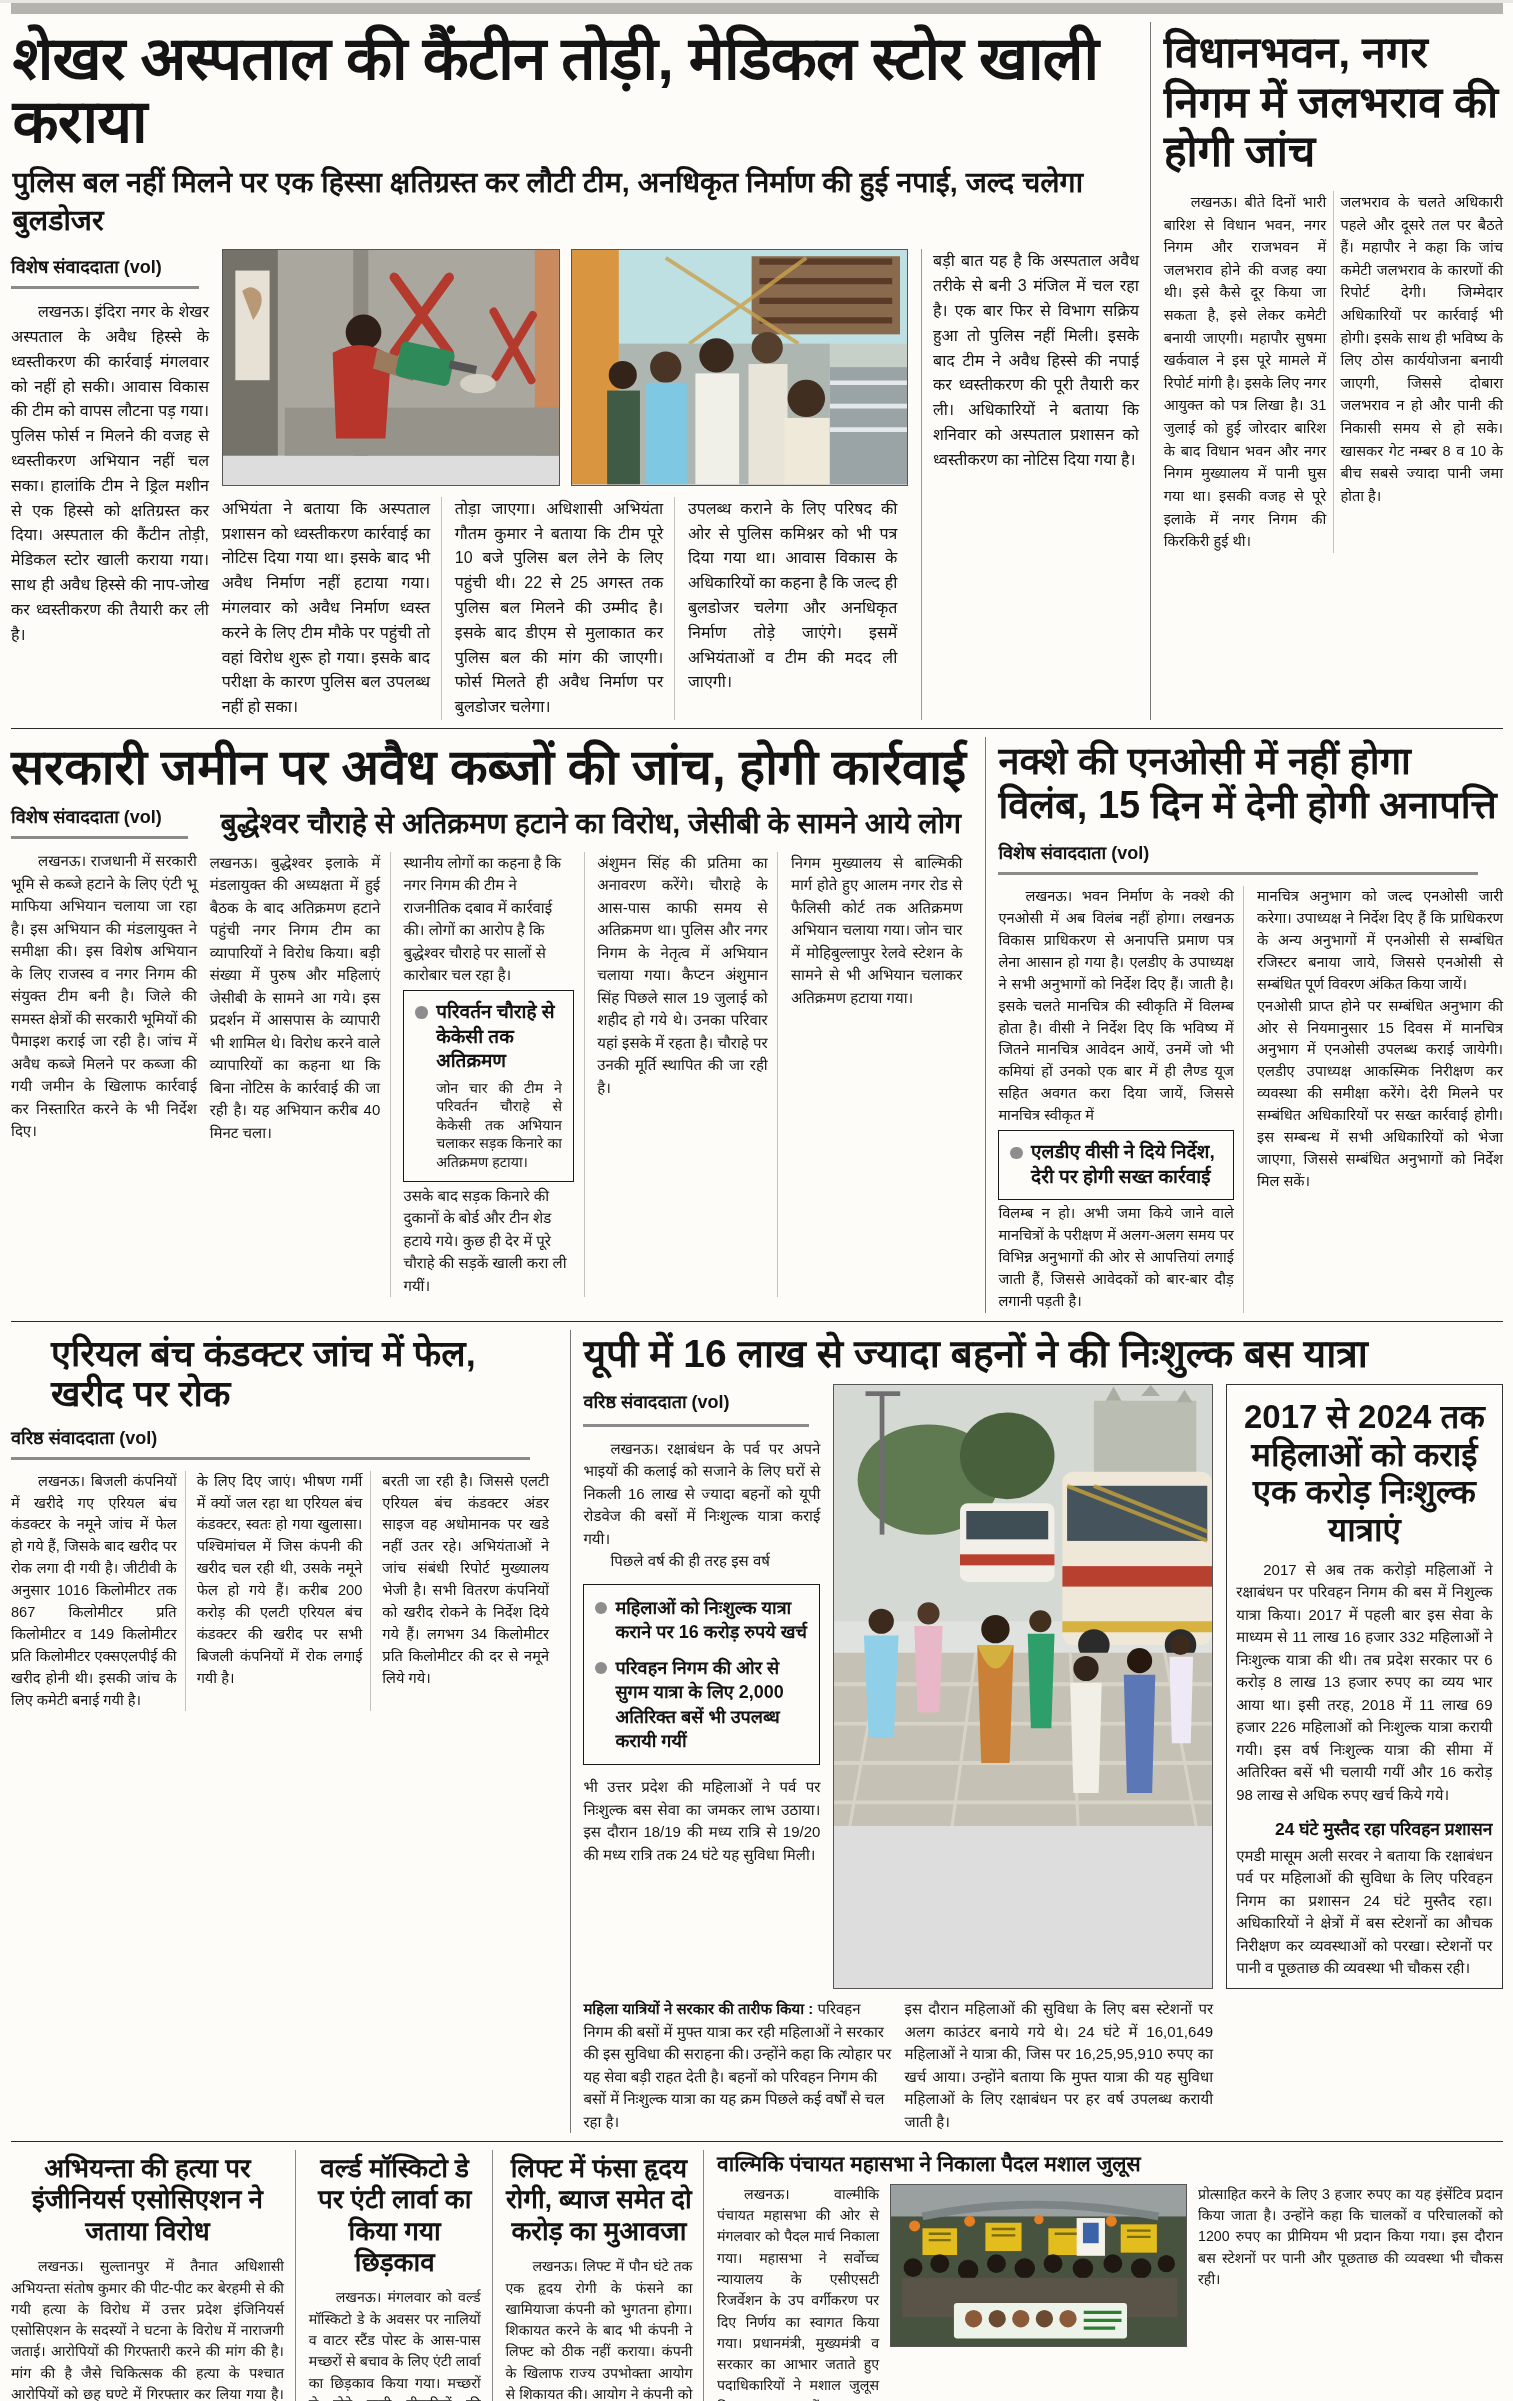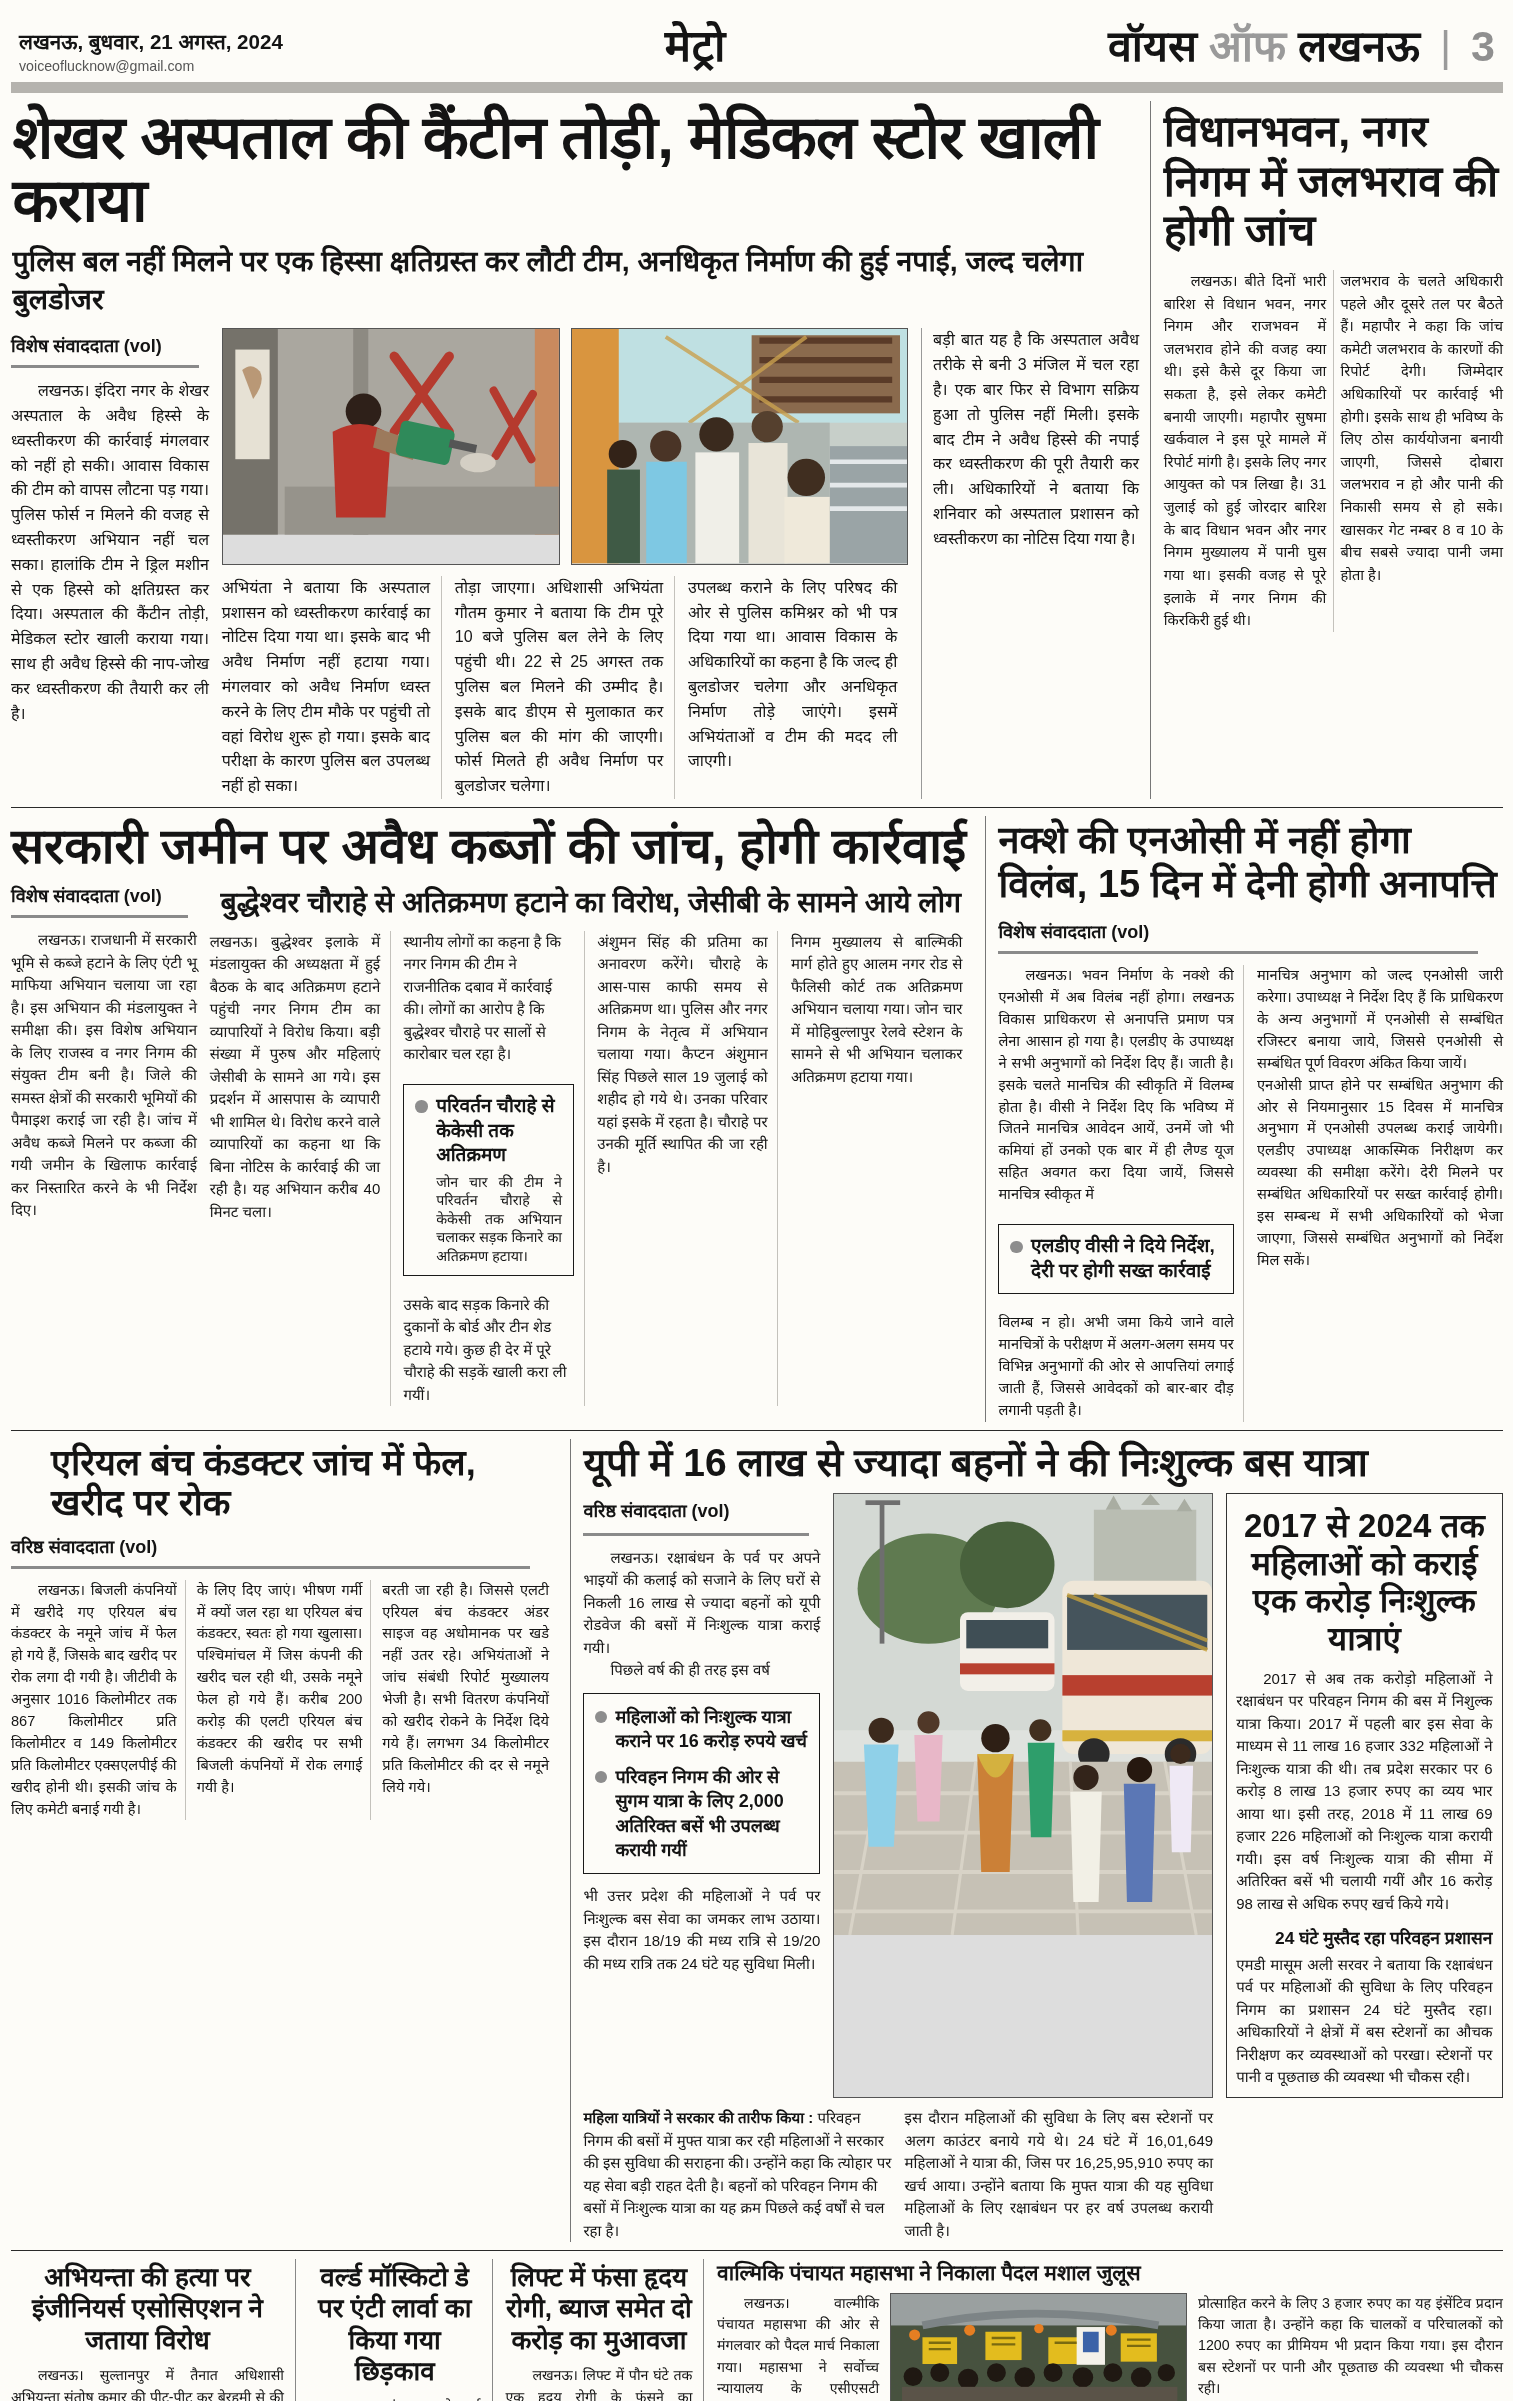--- a/index.html
+++ b/index.html
@@ -44,21 +44,21 @@
 
   
   .mid-grid { display:grid; grid-template-columns: 961px 1fr; column-gap:12.7px; margin-top:6.3px; }
   .a2-h { font-size:49px; font-weight:800; line-height:1.05; padding:4.7px 0 6.3px 0; }
   .a2-body { display:grid; grid-template-columns: 186px 1fr; column-gap:12.7px; }
   .a2-sub { font-size:28.5px; font-weight:800; text-align:center; padding:3.2px 0 11px 0; }
   .a2-cols { display:grid; grid-template-columns:repeat(4,1fr); column-gap:12.7px; }
   .a2-cols > div { font-size:15px; line-height:1.5; border-right:0.8px solid #c4c2bc; padding-right:9.5px; }
   .a2-cols > div:last-child { border-right:none; }
   .a2-col1 { font-size:15px; line-height:1.5; }
-  .hbox { border:1.6px solid #1a1a1a; padding:9.5px 11px; margin:18px 0; font-weight:800; font-size:19px; line-height:1.3; display:flex; gap:8px; }
+  .hbox { border:1.6px solid #1a1a1a; padding:9.5px 11px; margin:3px 0; font-weight:800; font-size:19px; line-height:1.3; display:flex; gap:8px; }
   .hbox .dot { width:12.7px; height:12.7px; border-radius:50%; background:#8d8d8d; flex:0 0 auto; margin-top:6.3px; }
   .hbox-body { font-weight:400; font-size:14.2px; margin-top:4.7px; }
 
   .noc { border-left:0.8px solid #777; padding-left:12.7px; }
   .noc-h { font-size:38px; font-weight:800; line-height:1.15; padding:3.2px 0 8px 0; }
   .noc-cols { display:grid; grid-template-columns:repeat(2,1fr); column-gap:12.7px; font-size:14.6px; line-height:1.5; }
   .noc-cols > div:first-child { border-right:0.8px solid #c4c2bc; padding-right:9.5px; }
 
   
   .band3 { display:grid; grid-template-columns: 546px 1fr; column-gap:12.7px; margin-top:8px; }
@@ -90,34 +90,20 @@
   .val-grid { display:grid; grid-template-columns: 162px 1fr; column-gap:11px; }
   .val-txt { font-size:14.2px; line-height:1.5; }
   .val-right-top { display:grid; grid-template-columns: 297px 1fr; column-gap:11px; margin-bottom:8px; }
   .overflow-col { font-size:14.2px; line-height:1.5; }
 </style>
 </head>
 <body>
 
 <div class="page">
 
-  <header class="mast">
-    <div class="mast-left">
-      <div class="date">लखनऊ, बुधवार, 21 अगस्त, 2024</div>
-      <div class="email">voiceoflucknow@gmail.com</div>
-    </div>
-    <div class="section-title">मेट्रो</div>
-    <div class="mast-right">
-      <span>वॉयस</span>
-      <span class="gray">ऑफ</span>
-      <span>लखनऊ</span>
-      <span class="bar">|</span>
-      <span class="pg">3</span>
-    </div>
-  </header>
   <div class="graybar"></div>
 
   <section class="top-grid">
     <article>
       <h1 class="a1-head">शेखर अस्पताल की कैंटीन तोड़ी, मेडिकल स्टोर खाली कराया</h1>
       <div class="a1-sub">पुलिस बल नहीं मिलने पर एक हिस्सा क्षतिग्रस्त कर लौटी टीम, अनधिकृत निर्माण की हुई नपाई, जल्द चलेगा बुलडोजर</div>
       <div class="a1-body">
         <div class="a1-col1">
           <div class="byline">विशेष संवाददाता (vol)</div>
           <div class="byline-rule"></div>

